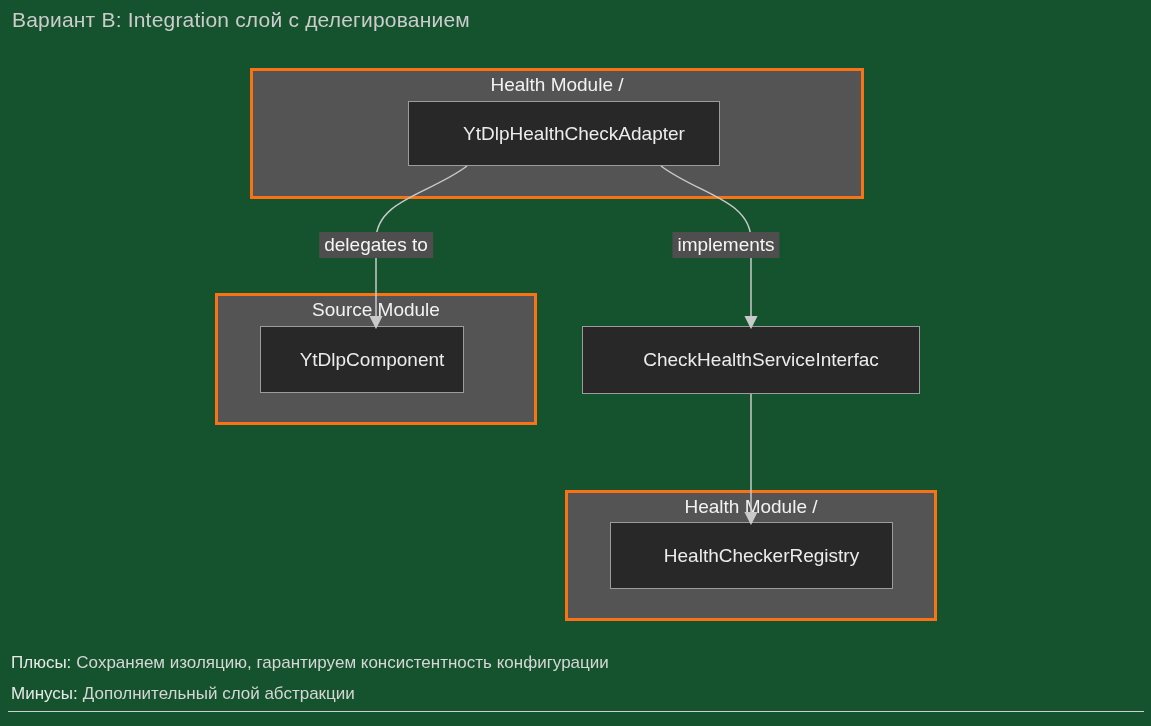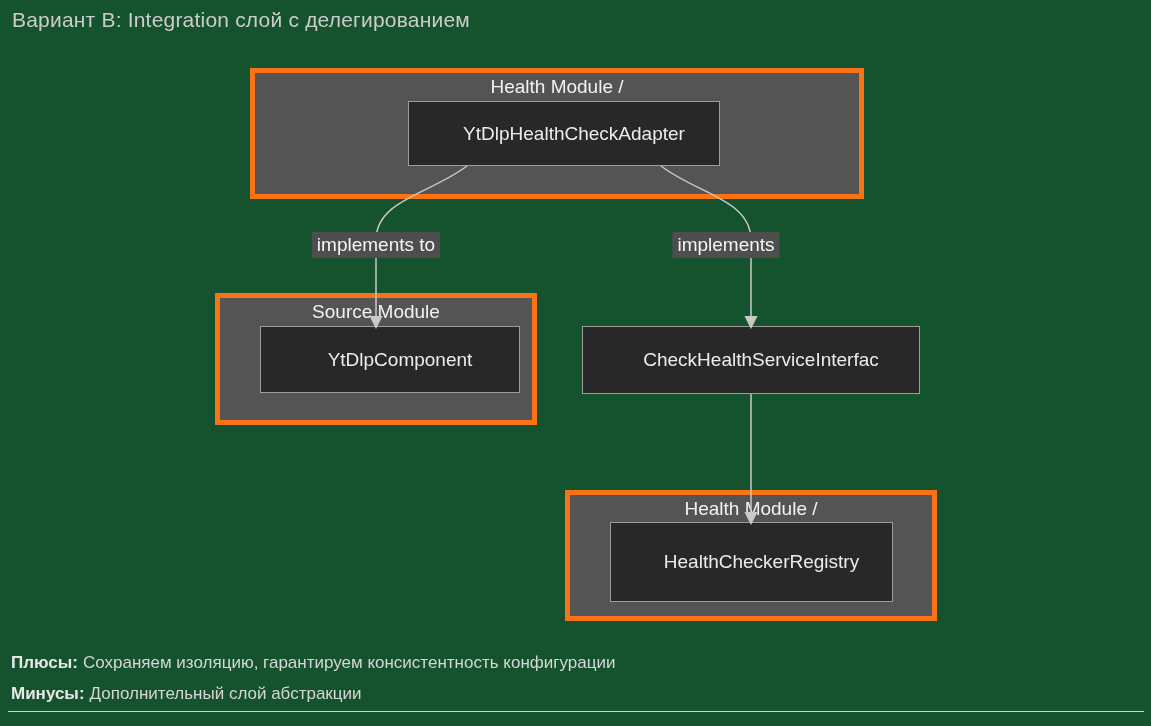--- a/index.html
+++ b/index.html
@@ -21,21 +21,21 @@
     top: 8px;
     font-size: 21px;
     font-weight: 400;
     color: #cccccc;
     letter-spacing: 0.2px;
   }
   
   .cluster {
     position: absolute;
     background: #545454;
-    border: 5px solid #f97316;
+    border: 3px solid #f97316;
     z-index: 1;
     box-sizing: border-box;
   }
   .cluster-label {
     position: absolute;
     top: 3px;
     left: 0;
     width: 100%;
     text-align: center;
     font-size: 19px;
@@ -84,21 +84,21 @@
     white-space: nowrap;
   }
   
   .footer-line {
     position: absolute;
     left: 11px;
     font-size: 17px;
     color: #d6d6d6;
   }
   .footer-line .flabel {
-    font-weight: 700;
+    font-weight: 400;
     color: #e8e8e8;
     margin-right: 5px;
   }
   .footer-pros { top: 653px; }
   .footer-cons { top: 684px; }
   .bottom-divider {
     position: absolute;
     left: 8px;
     top: 711px;
     width: 1136px;
@@ -117,47 +117,47 @@
   <div class="cluster" style="left:250px; top:68px; width:614px; height:131px;">
     <div class="cluster-label">Health Module /</div>
   </div>
   <div class="node" style="left:408px; top:101px; width:312px; height:65px;">
     <span>YtDlpHealthCheckAdapter</span>
   </div>
 
   <div class="cluster" style="left:215px; top:293px; width:322px; height:132px;">
     <div class="cluster-label">Source Module</div>
   </div>
-  <div class="node" style="left:260px; top:326px; width:260px; height:67px;align-items:center;">
+  <div class="node" style="left:260px; top:326px; width:204px; height:67px;align-items:center;">
     <span>YtDlpComponent</span>
   </div>
 
   <div class="node" style="left:582px; top:326px; width:338px; height:68px;text-align:right;">
     <span>CheckHealthServiceInterfac</span>
   </div>
 
   <div class="cluster" style="left:565px; top:490px; width:372px; height:131px;">
     <div class="cluster-label">Health Module /</div>
   </div>
-  <div class="node" style="left:610px; top:522px; width:283px; height:80px;">
+  <div class="node" style="left:610px; top:522px; width:283px; height:67px;">
     <span>HealthCheckerRegistry</span>
   </div>
 
   <svg class="edges" viewBox="0 0 1151 726">
     <defs>
       <marker id="arrowhead" viewBox="0 0 10 10" refX="1" refY="5" markerWidth="9" markerHeight="9" orient="auto">
         <path d="M0,0 L10,5 L0,10 z" fill="#c9c9c9"></path>
       </marker>
     </defs>
     <path class="edge" d="M467,166 C430,194 376,200 376,240 L376,317" marker-end="url(#arrowhead)"></path>
     <path class="edge" d="M661,166 C698,194 751,200 751,240 L751,317" marker-end="url(#arrowhead)"></path>
     <path class="edge" d="M751,394 L751,513" marker-end="url(#arrowhead)"></path>
   </svg>
 
-  <div class="edge-label" style="left:376px; top:245px;">implements to</div>
+  <div class="edge-label" style="left:376px; top:245px;">delegates to</div>
   <div class="edge-label" style="left:726px; top:245px;">implements</div>
 
   <div class="footer-line footer-pros">
     <span class="flabel">Плюсы:</span><span>Сохраняем изоляцию, гарантируем консистентность конфигурации</span>
   </div>
   <div class="footer-line footer-cons">
     <span class="flabel">Минусы:</span><span>Дополнительный слой абстракции</span>
   </div>
 
   <div class="bottom-divider"></div>

